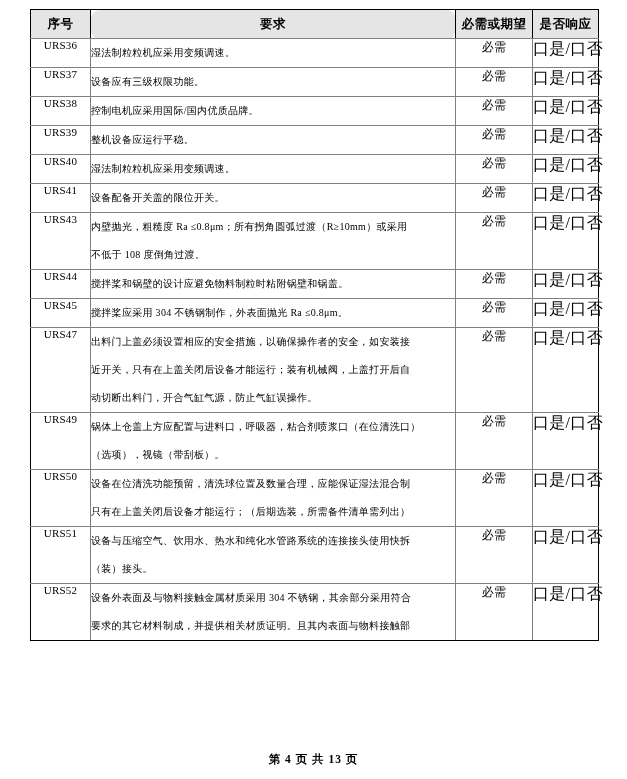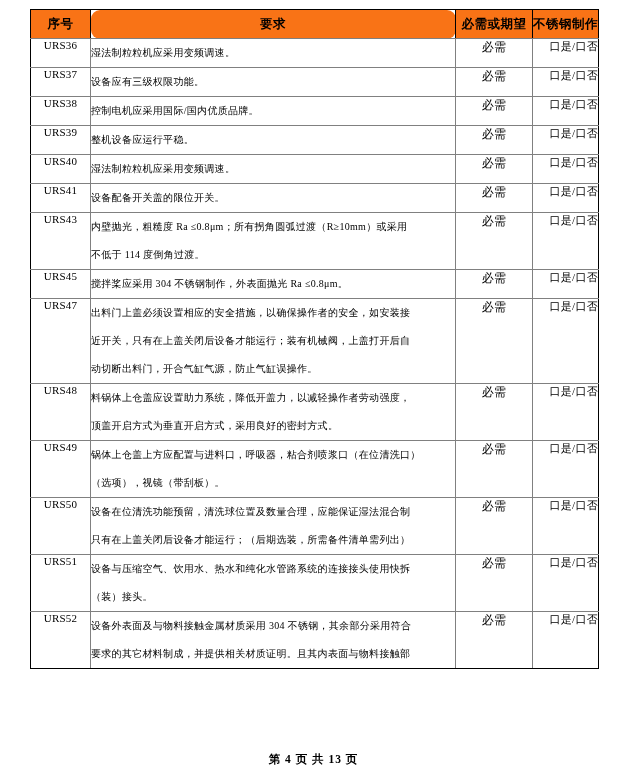--- a/index.html
+++ b/index.html
@@ -49,21 +49,21 @@
   table.urs-table tr:last-child td {
     border-bottom: 1.6px solid #000;
   }
   
   .col-id   { width: 60px; }
   .col-req  { width: 365px; }
   .col-need { width: 77px; }
   .col-resp { width: 66px; }
 
   th.hdr {
-    background: #f97316;
+    background: #e5e5e5;
     font-weight: bold;
     font-size: 12.5px;
     text-align: center;
     height: 28px;
     line-height: 28px;
     letter-spacing: 0.5px;
     border-bottom: 1.4px solid #000;
   }
   th.hdr.hdr-id { border-right: 1.4px solid #000; }
   th.hdr.hdr-req { border-right: 1.4px solid #000; border-radius: 9px; }
@@ -88,21 +88,21 @@
   }
   td.cell-need {
     text-align: center;
     font-size: 12px;
     vertical-align: middle;
     border-right: 1.4px solid #000;
     letter-spacing: 0.3px;
   }
   td.cell-resp {
     text-align: right;
-    font-size: 11px;
+    font-size: 16px;
     vertical-align: middle;
     letter-spacing: 0.3px;
     white-space: nowrap;
   }
   .req-line {
     display: block;
     white-space: nowrap;
   }
 
   .footer {
@@ -127,21 +127,21 @@
       <col class="col-id">
       <col class="col-req">
       <col class="col-need">
       <col class="col-resp">
     </colgroup>
     <thead>
       <tr>
         <th class="hdr hdr-id">序号</th>
         <th class="hdr hdr-req">要求</th>
         <th class="hdr hdr-need">必需或期望</th>
-        <th class="hdr hdr-resp">不锈钢制作</th>
+        <th class="hdr hdr-resp">是否响应</th>
       </tr>
     </thead>
     <tbody id="table-body">
         <tr>
           <td class="cell-id">URS36</td>
           <td class="cell-req">
             <span class="req-line">湿法制粒粒机应采用变频调速。</span>
           </td>
           <td class="cell-need">必需</td>
           <td class="cell-resp">口是/口否</td>
@@ -183,21 +183,29 @@
           <td class="cell-req">
             <span class="req-line">设备配备开关盖的限位开关。</span>
           </td>
           <td class="cell-need">必需</td>
           <td class="cell-resp">口是/口否</td>
         </tr>
         <tr>
           <td class="cell-id">URS43</td>
           <td class="cell-req">
             <span class="req-line">内壁抛光，粗糙度 Ra ≤0.8μm；所有拐角圆弧过渡（R≥10mm）或采用</span>
-            <span class="req-line">不低于 114 度倒角过渡。</span>
+            <span class="req-line">不低于 108 度倒角过渡。</span>
+          </td>
+          <td class="cell-need">必需</td>
+          <td class="cell-resp">口是/口否</td>
+        </tr>
+        <tr>
+          <td class="cell-id">URS44</td>
+          <td class="cell-req">
+            <span class="req-line">搅拌桨和锅壁的设计应避免物料制粒时粘附锅壁和锅盖。</span>
           </td>
           <td class="cell-need">必需</td>
           <td class="cell-resp">口是/口否</td>
         </tr>
         <tr>
           <td class="cell-id">URS45</td>
           <td class="cell-req">
             <span class="req-line">搅拌桨应采用 304 不锈钢制作，外表面抛光 Ra  ≤0.8μm。</span>
           </td>
           <td class="cell-need">必需</td>
@@ -207,29 +215,20 @@
           <td class="cell-id">URS47</td>
           <td class="cell-req">
             <span class="req-line">出料门上盖必须设置相应的安全措施，以确保操作者的安全，如安装接</span>
             <span class="req-line">近开关，只有在上盖关闭后设备才能运行；装有机械阀，上盖打开后自</span>
             <span class="req-line">动切断出料门，开合气缸气源，防止气缸误操作。</span>
           </td>
           <td class="cell-need">必需</td>
           <td class="cell-resp">口是/口否</td>
         </tr>
         <tr>
-          <td class="cell-id">URS48</td>
-          <td class="cell-req">
-            <span class="req-line">料锅体上仓盖应设置助力系统，降低开盖力，以减轻操作者劳动强度，</span>
-            <span class="req-line">顶盖开启方式为垂直开启方式，采用良好的密封方式。</span>
-          </td>
-          <td class="cell-need">必需</td>
-          <td class="cell-resp">口是/口否</td>
-        </tr>
-        <tr>
           <td class="cell-id">URS49</td>
           <td class="cell-req">
             <span class="req-line">锅体上仓盖上方应配置与进料口，呼吸器，粘合剂喷浆口（在位清洗口）</span>
             <span class="req-line">（选项），视镜（带刮板）。</span>
           </td>
           <td class="cell-need">必需</td>
           <td class="cell-resp">口是/口否</td>
         </tr>
         <tr>
           <td class="cell-id">URS50</td>

